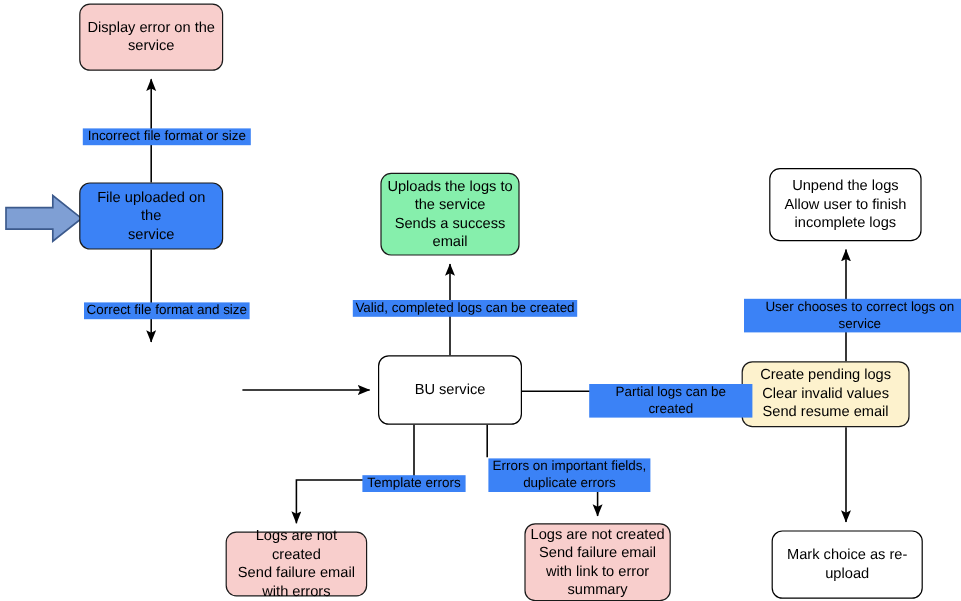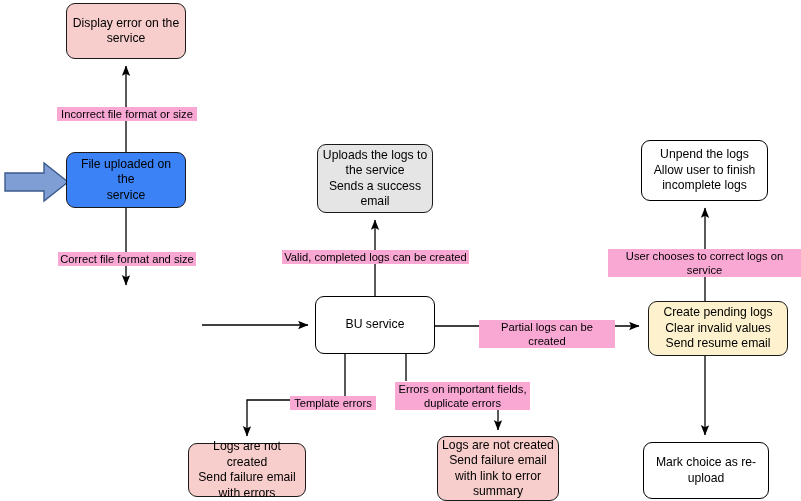--- a/index.html
+++ b/index.html
@@ -40,34 +40,35 @@
     color: #000000;
     background: #ffffff;
     padding: 2px 4px;
   }
   .node-label {
     display: block;
     white-space: pre-line;
   }
   .n-pink   { background: #f8cecc; border-color: #1a1a1a; }
   .n-blue   { background: #3b82f6; border-color: #1a1a1a; }
-  .n-green  { background: #e5e5e5; border-color: #1a1a1a; }
+  .n-green  { background: #86efac; border-color: #1a1a1a; }
   .n-yellow { background: #fdf2cd; border-color: #1a1a1a; }
   .n-white  { background: #ffffff; border-color: #000000; }
 
   .edge-label {
     position: absolute;
     font-size: 11.2px;
     line-height: 14px;
     color: #000000;
-    background: #f9a8d4;
+    background: #3b82f6;
     text-align: center;
     white-space: pre-line;
     padding: 0 2px;
     box-sizing: border-box;
+    margin-left: 12px;
   }
   .block-arrow {
     position: absolute;
   }
 </style>
 </head>
 <body>
 
 <div id="canvas">
 
@@ -154,21 +155,21 @@
 with link to error
 summary</span>
   </div>
 
   <div class="node n-white" style="left:641px; top:140px; width:127px; height:61px;">
     <span class="node-label">Unpend the logs
 Allow user to finish
 incomplete logs</span>
   </div>
 
-  <div class="node n-yellow" style="left:648px; top:301px; width:140px; height:55px;">
+  <div class="node n-yellow" style="left:618px; top:301px; width:140px; height:55px;">
     <span class="node-label">Create pending logs
 Clear invalid values
 Send resume email</span>
   </div>
 
   <div class="node n-white" style="left:643px; top:442px; width:126px; height:57px;">
     <span class="node-label">Mark choice as re-
 upload</span>
   </div>
 

